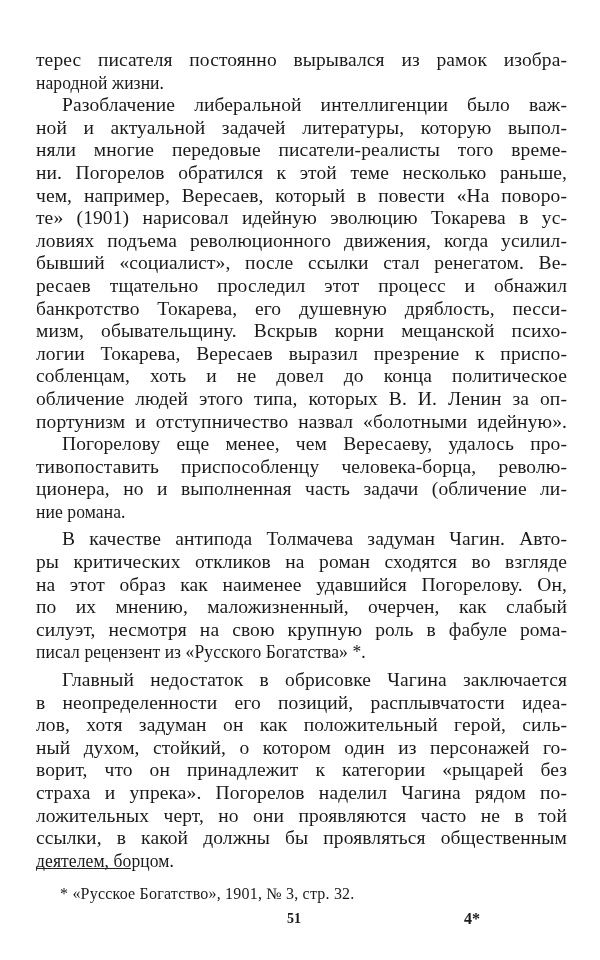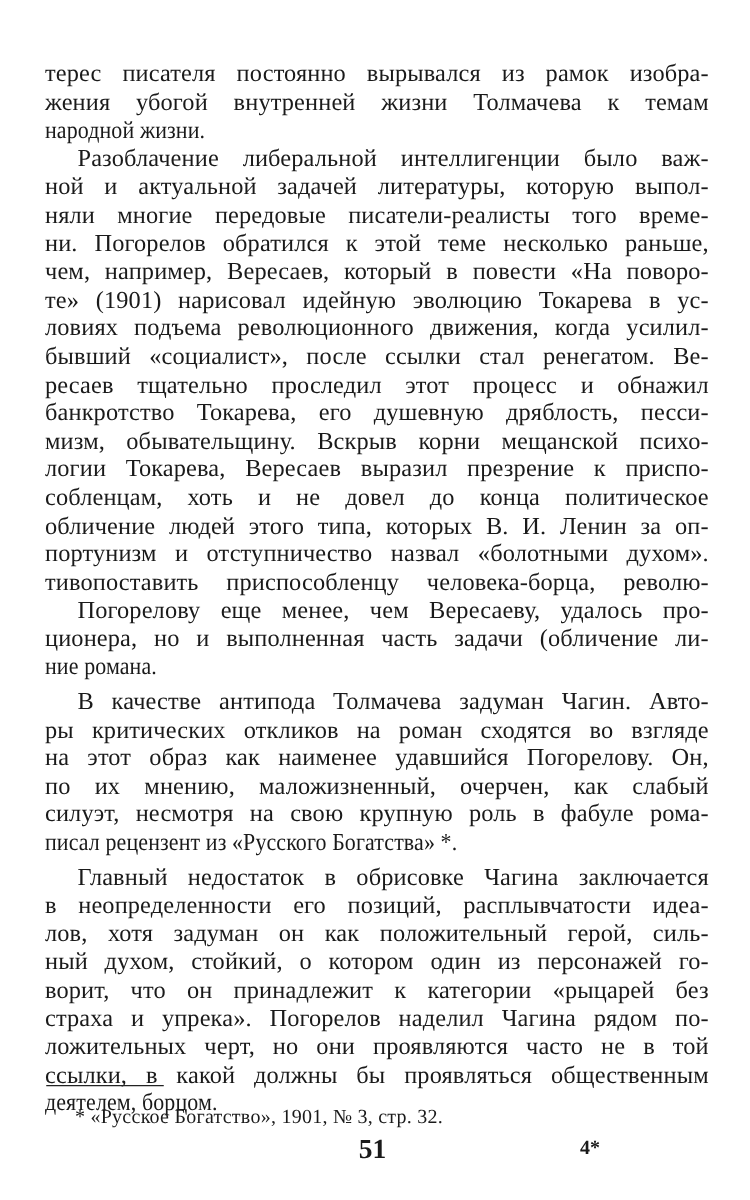--- a/index.html
+++ b/index.html
@@ -59,65 +59,64 @@
       font-size: 16px;
       line-height: 20px;
       white-space: nowrap;
       letter-spacing: 0.2px;
       text-align: right;
     }
     .page-number {
       position: absolute;
       left: 287px;
       top: 909px;
-      font-size: 22px;
+      font-size: 14px;
       font-weight: bold;
       line-height: 20px;
     }
     .signature-mark {
       position: absolute;
       left: 464px;
       top: 909px;
       font-size: 16px;
       font-weight: bold;
       line-height: 20px;
     }
   </style>
 </head>
 <body>
 
 <div class="page">
 
   <p class="para">
     <span class="line">терес писателя постоянно вырывался из рамок изобра-</span>
-    <span class="line">жения убогой внутренней жизни Толмачева к темам</span>
     <span class="line last" style="transform: scaleX(0.9); padding-left: 0px;">народной жизни.</span>
   </p>
 
   <p class="para">
     <span class="line indent">Разоблачение либеральной интеллигенции было важ-</span>
     <span class="line">ной и актуальной задачей литературы, которую выпол-</span>
     <span class="line">няли многие передовые писатели-реалисты того време-</span>
     <span class="line">ни. Погорелов обратился к этой теме несколько раньше,</span>
     <span class="line">чем, например, Вересаев, который в повести «На поворо-</span>
     <span class="line">те» (1901) нарисовал идейную эволюцию Токарева в ус-</span>
     <span class="line">ловиях подъема революционного движения, когда усилил-</span>
     <span class="line">бывший «социалист», после ссылки стал ренегатом. Ве-</span>
     <span class="line">ресаев тщательно проследил этот процесс и обнажил</span>
     <span class="line">банкротство Токарева, его душевную дряблость, песси-</span>
     <span class="line">мизм, обывательщину. Вскрыв корни мещанской психо-</span>
     <span class="line">логии Токарева, Вересаев выразил презрение к приспо-</span>
     <span class="line">собленцам, хоть и не довел до конца политическое</span>
     <span class="line">обличение людей этого типа, которых В. И. Ленин за оп-</span>
-    <span class="line">портунизм и отступничество назвал «болотными духом».</span>
+    <span class="line">портунизм и отступничество назвал «болотными идейную».</span>
   </p>
 
   <p class="para">
+    <span class="line indent">Погорелову еще менее, чем Вересаеву, удалось про-</span>
     <span class="line">тивопоставить приспособленцу человека-борца, револю-</span>
-    <span class="line indent">Погорелову еще менее, чем Вересаеву, удалось про-</span>
     <span class="line">ционера, но и выполненная часть задачи (обличение ли-</span>
     <span class="line last" style="transform: scaleX(0.9); padding-left: 0px;">ние романа.</span>
   </p>
 
   <p class="para gap">
     <span class="line indent">В качестве антипода Толмачева задуман Чагин. Авто-</span>
     <span class="line">ры критических откликов на роман сходятся во взгляде</span>
     <span class="line">на этот образ как наименее удавшийся Погорелову. Он,</span>
     <span class="line">по их мнению, маложизненный, очерчен, как слабый</span>
     <span class="line">силуэт, несмотря на свою крупную роль в фабуле рома-</span>

